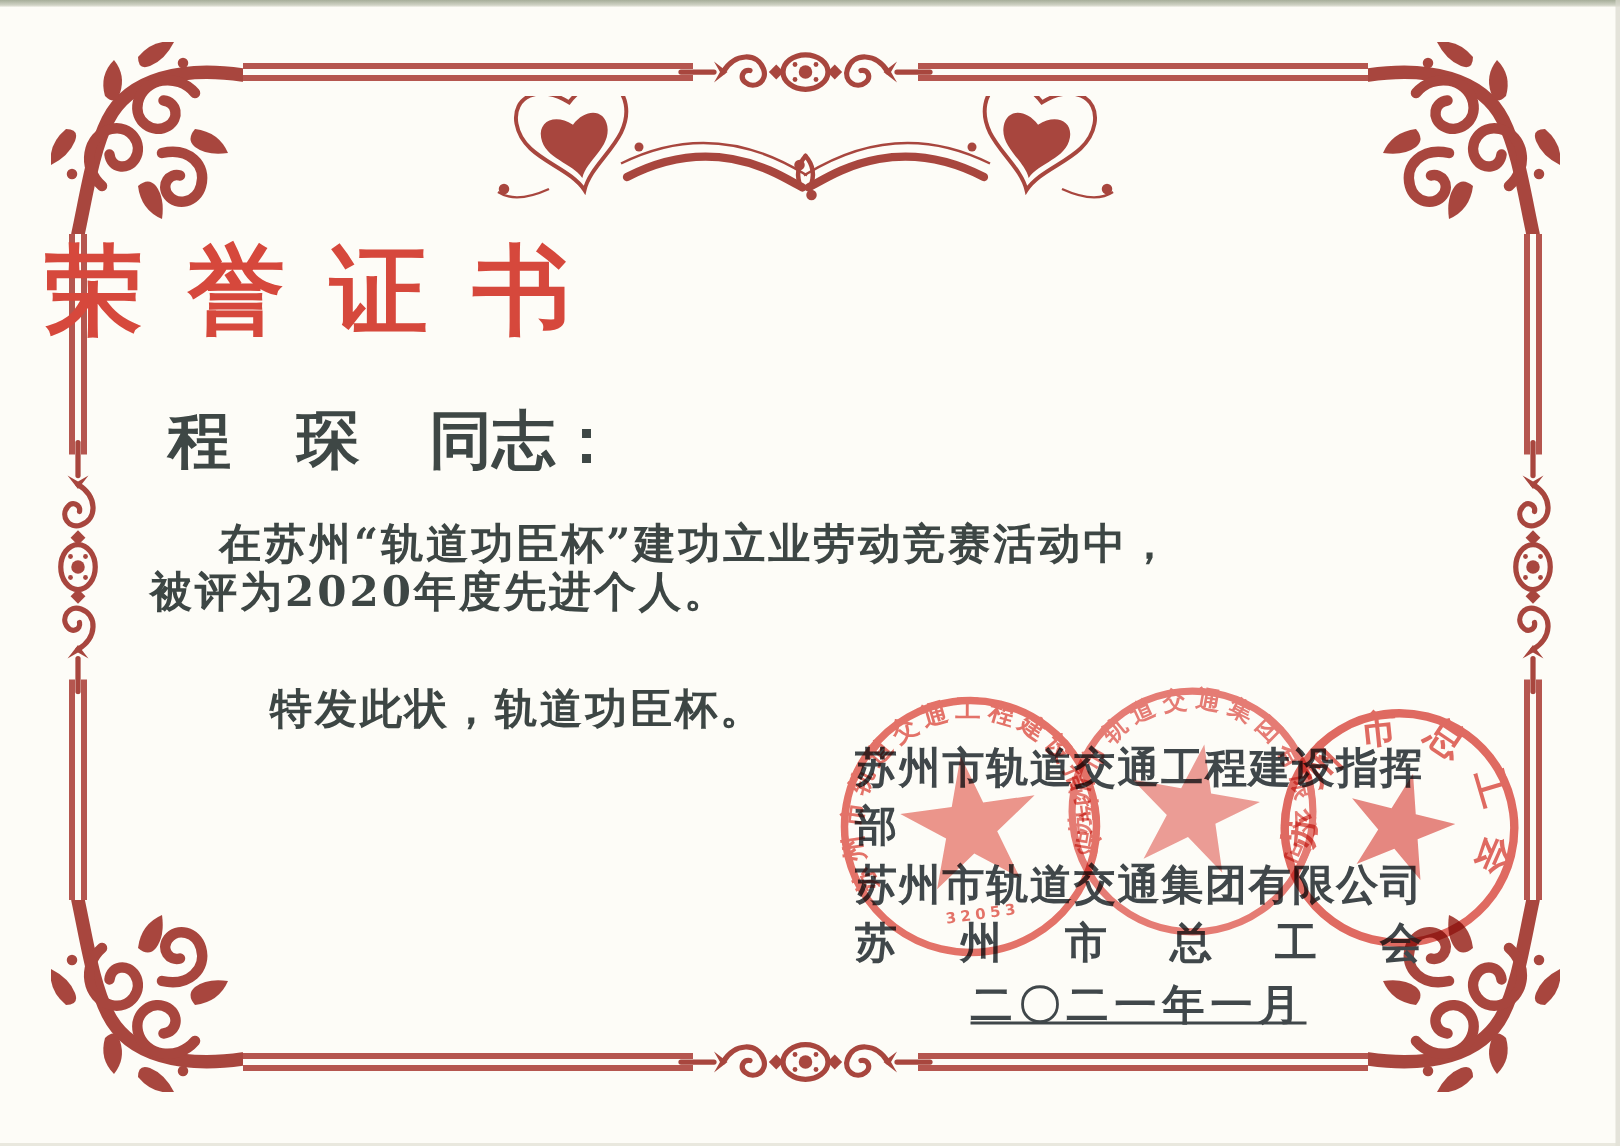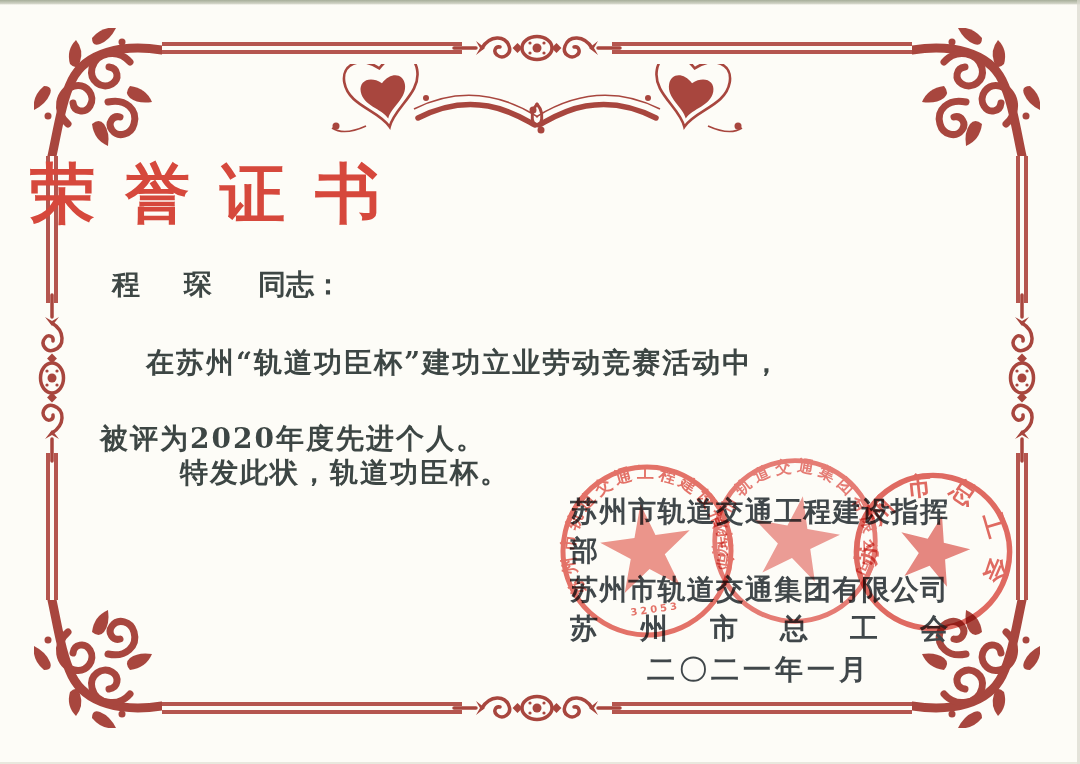--- a/index.html
+++ b/index.html
@@ -30,33 +30,33 @@
   .cartouche.left{left:-33px;top:360px;transform:rotate(90deg);}
   .cartouche.right{left:937px;top:360px;transform:rotate(90deg);}
 
   .heart-flourish{position:absolute;left:322px;top:64px;width:430px;height:84px;}
 
   .title{
     position:absolute;left:0;right:0;top:150px;
     font-size:65px;font-weight:700;color:#d6483c;
     letter-spacing:30px;text-indent:30px;
   }
-  .name-line{position:absolute;left:112px;top:266px;font-size:28px;color:#3e4745;font-weight:600;}
+  .name-line{position:absolute;left:112px;top:266px;font-size:42px;color:#3e4745;font-weight:600;}
   .name-line .name{letter-spacing:44px;}
   .name-line .suffix{margin-left:2px;}
 
   .body-line{position:absolute;font-size:28px;color:#3d4644;font-weight:600;letter-spacing:2px;white-space:nowrap;}
   .body-line.l1{left:146px;top:344px;}
-  .body-line.l2{left:100px;top:420px;}
+  .body-line.l2{left:100px;top:376px;}
   .body-line.l3{left:180px;top:454px;}
 
   .signature{position:absolute;left:570px;top:492px;width:378px;color:#40474a;}
   .signature .org{font-size:28px;font-weight:600;line-height:39px;
     text-align:justify;text-align-last:justify;}
-  .signature .date{font-size:28px;font-weight:600;line-height:40px;text-align:center;letter-spacing:4px;margin-top:2px;}
+  .signature .date{font-size:28px;font-weight:600;line-height:40px;text-align:center;letter-spacing:4px;margin-top:2px;text-decoration:underline;}
 
   .stamp{position:absolute;mix-blend-mode:multiply;opacity:.82;}
   .stamp.s1{left:557px;top:461px;width:180px;height:180px;transform:rotate(-8deg);}
   .stamp.s2{left:709px;top:455px;width:172px;height:172px;transform:rotate(10deg);}
   .stamp.s3{left:849px;top:468px;width:168px;height:168px;transform:rotate(14deg);}
   .stamp text{font-family:"DejaVu Sans","Liberation Sans",sans-serif;font-weight:bold;}
 
   .defs-holder{position:absolute;width:0;height:0;overflow:hidden;}
 </style>
 </head>

